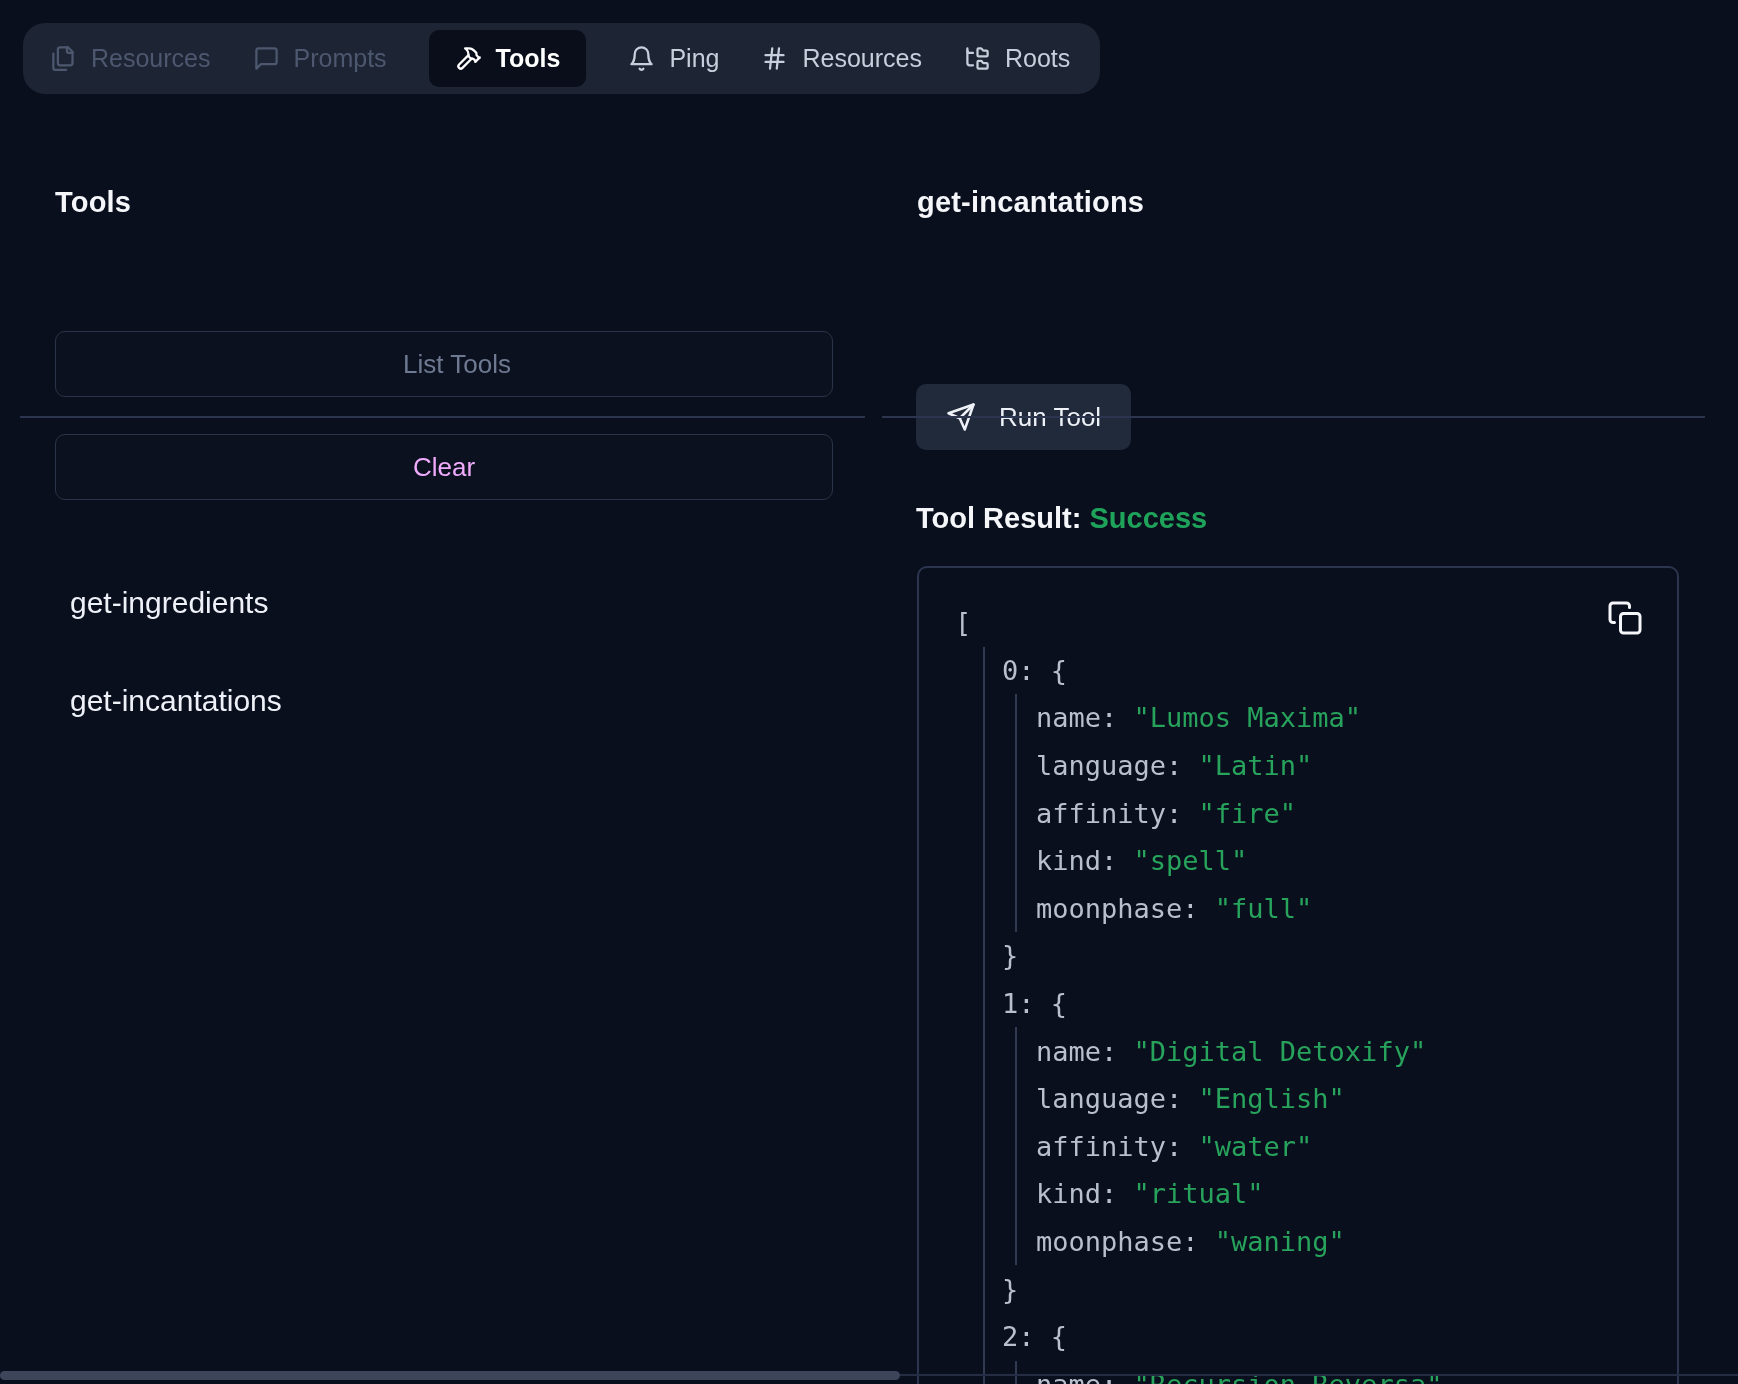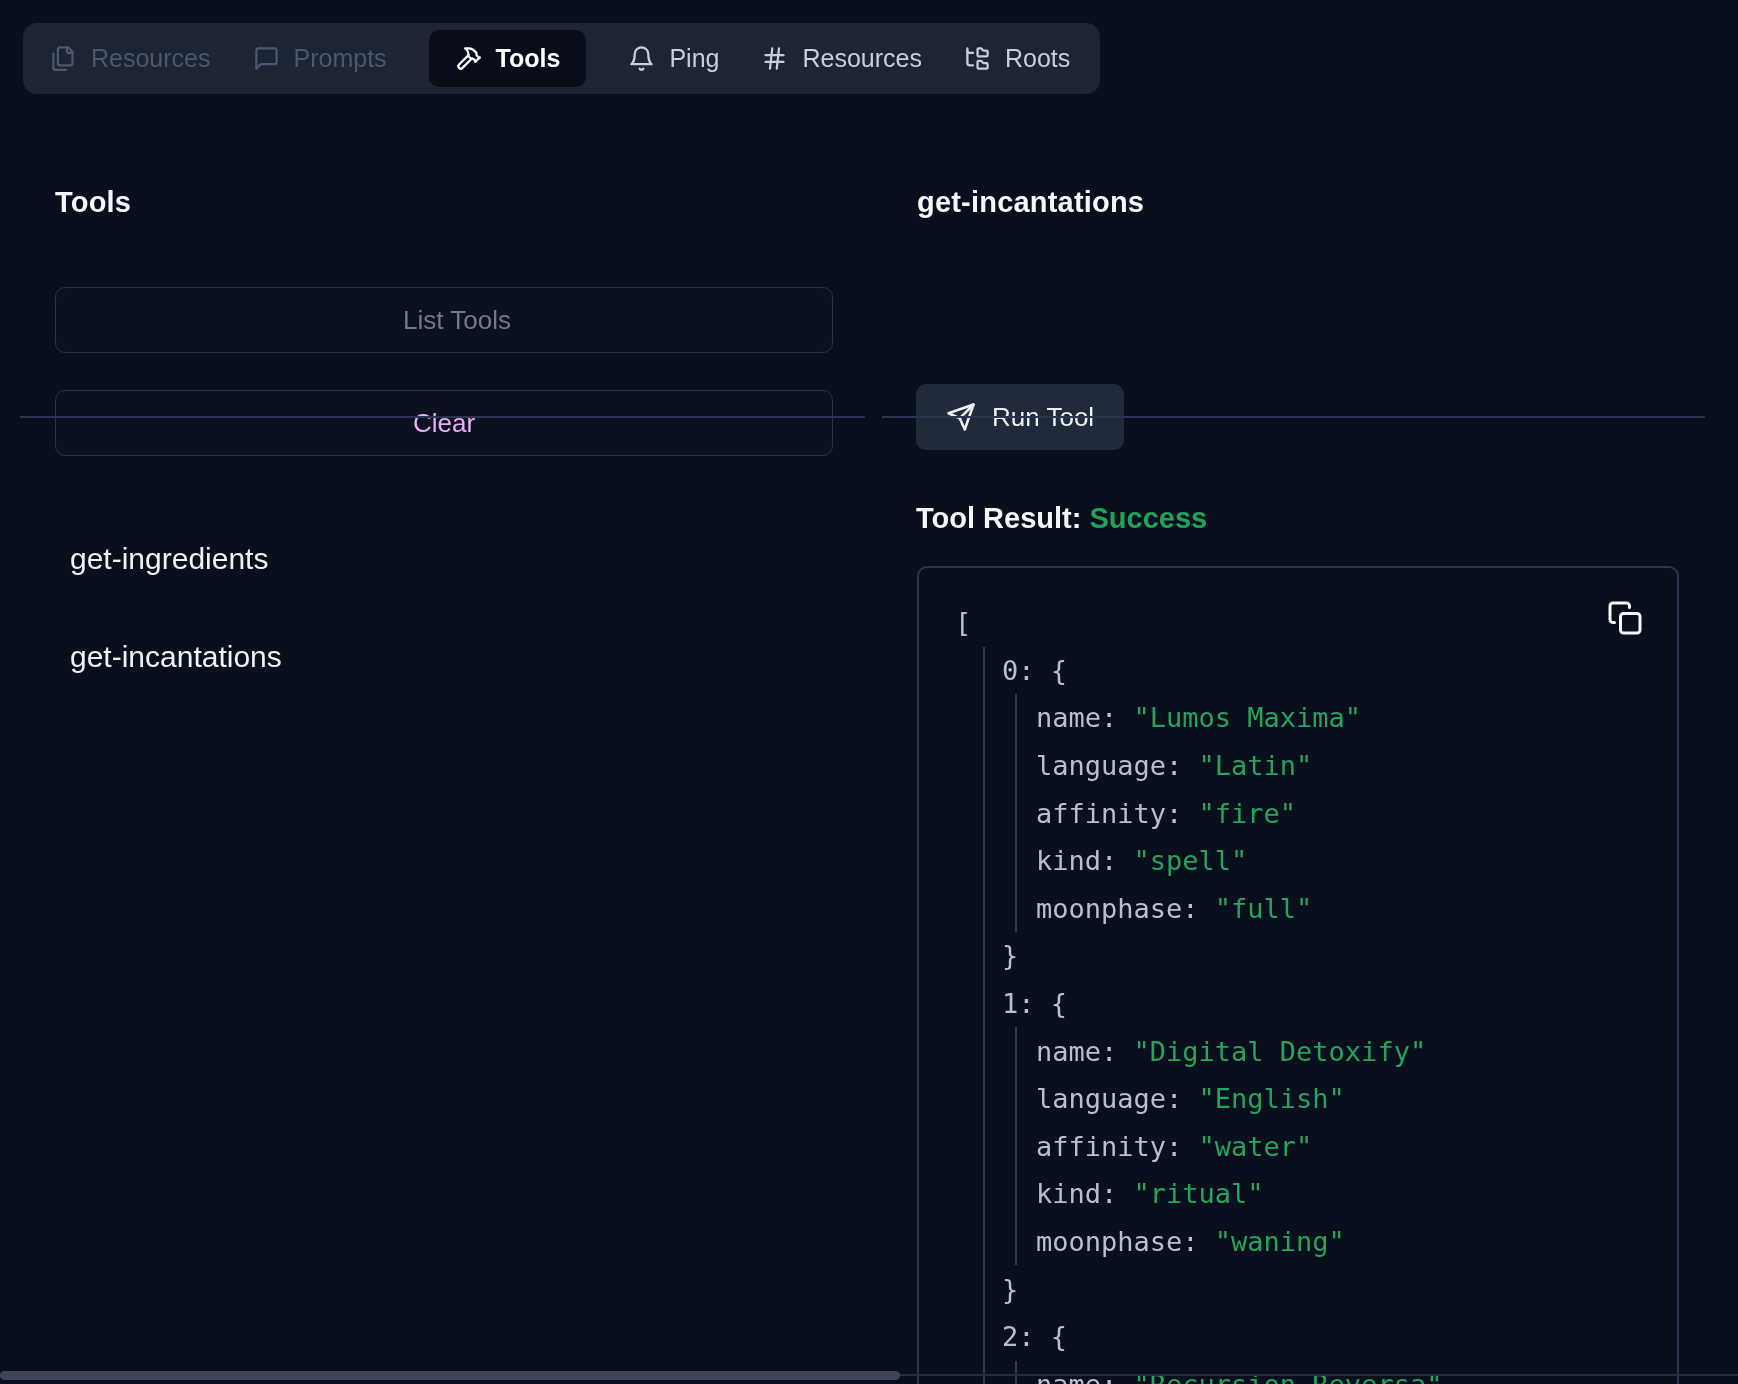--- a/index.html
+++ b/index.html
@@ -12,21 +12,21 @@
     color:#eef1f7;
   }
   svg{display:block;}
   .icon{flex:0 0 auto;}
 
   
   .nav{
     position:absolute;left:23px;top:23px;height:71px;
     display:inline-flex;align-items:center;
     gap:42px;padding:0 30px 0 27px;
-    background:#1d2433;border-radius:14px;
+    background:#1d2433;border-radius:22px;
   }
   .nav-tab{
     display:flex;align-items:center;gap:14px;
     font-size:25px;font-weight:500;color:#c7cfdd;
     background:transparent;border:none;cursor:pointer;
     padding:0;font-family:inherit;
   }
   .nav-tab .icon svg{width:27px;height:27px;}
   .nav-tab.muted{color:#4d5870;}
   .nav-tab.active{
@@ -47,31 +47,31 @@
   }
 
   
   .btn-outline{
     display:block;width:778px;height:66px;margin-left:35px;
     background:rgba(255,255,255,0.012);
     border:1.5px solid #2a3448;border-radius:10px;
     font-family:inherit;font-size:26px;cursor:pointer;
     color:#6e7a91;
   }
-  .btn-list{margin-top:68px;padding-left:32px;}
+  .btn-list{margin-top:112px;padding-left:32px;}
   .btn-clear{margin-top:37px;color:#f0abfc;}
   .tool-list{margin:88px 0 0 50px;padding:0;list-style:none;}
   .tool-list li{
     font-size:30px;color:#eef1f7;height:98px;line-height:30px;
     cursor:pointer;
   }
 
   
   .btn-run{
-    display:inline-flex;align-items:center;gap:16px;
+    display:inline-flex;align-items:center;gap:23px;
     margin:165px 0 0 34px;height:66px;padding:0 30px;
     background:#212a3b;border:none;border-radius:10px;
     font-family:inherit;font-size:26px;font-weight:500;color:#eef1f7;
     cursor:pointer;
   }
   .btn-run .icon svg{width:30px;height:30px;}
   .result-line{
     margin:52px 0 0 34px;font-size:29px;font-weight:700;color:#f4f6fa;
   }
   .result-line .status{}

